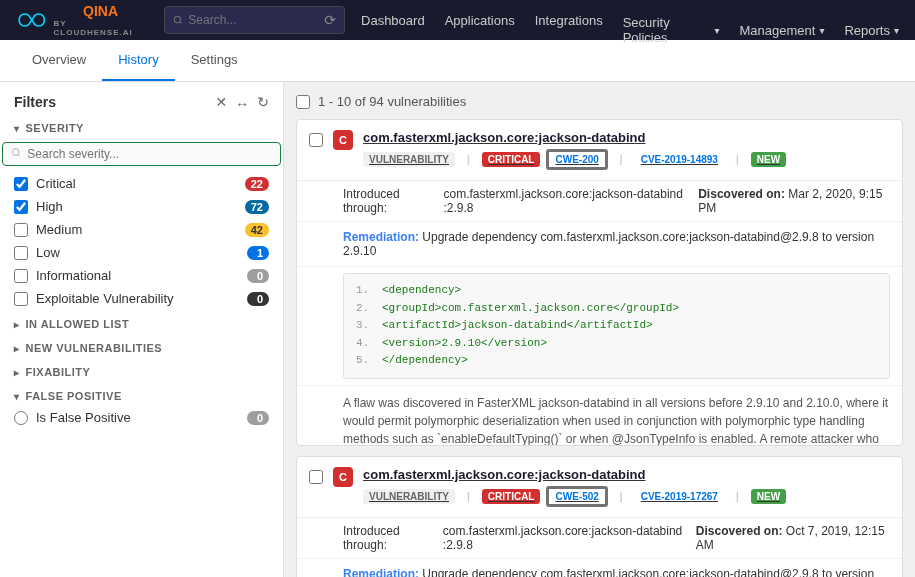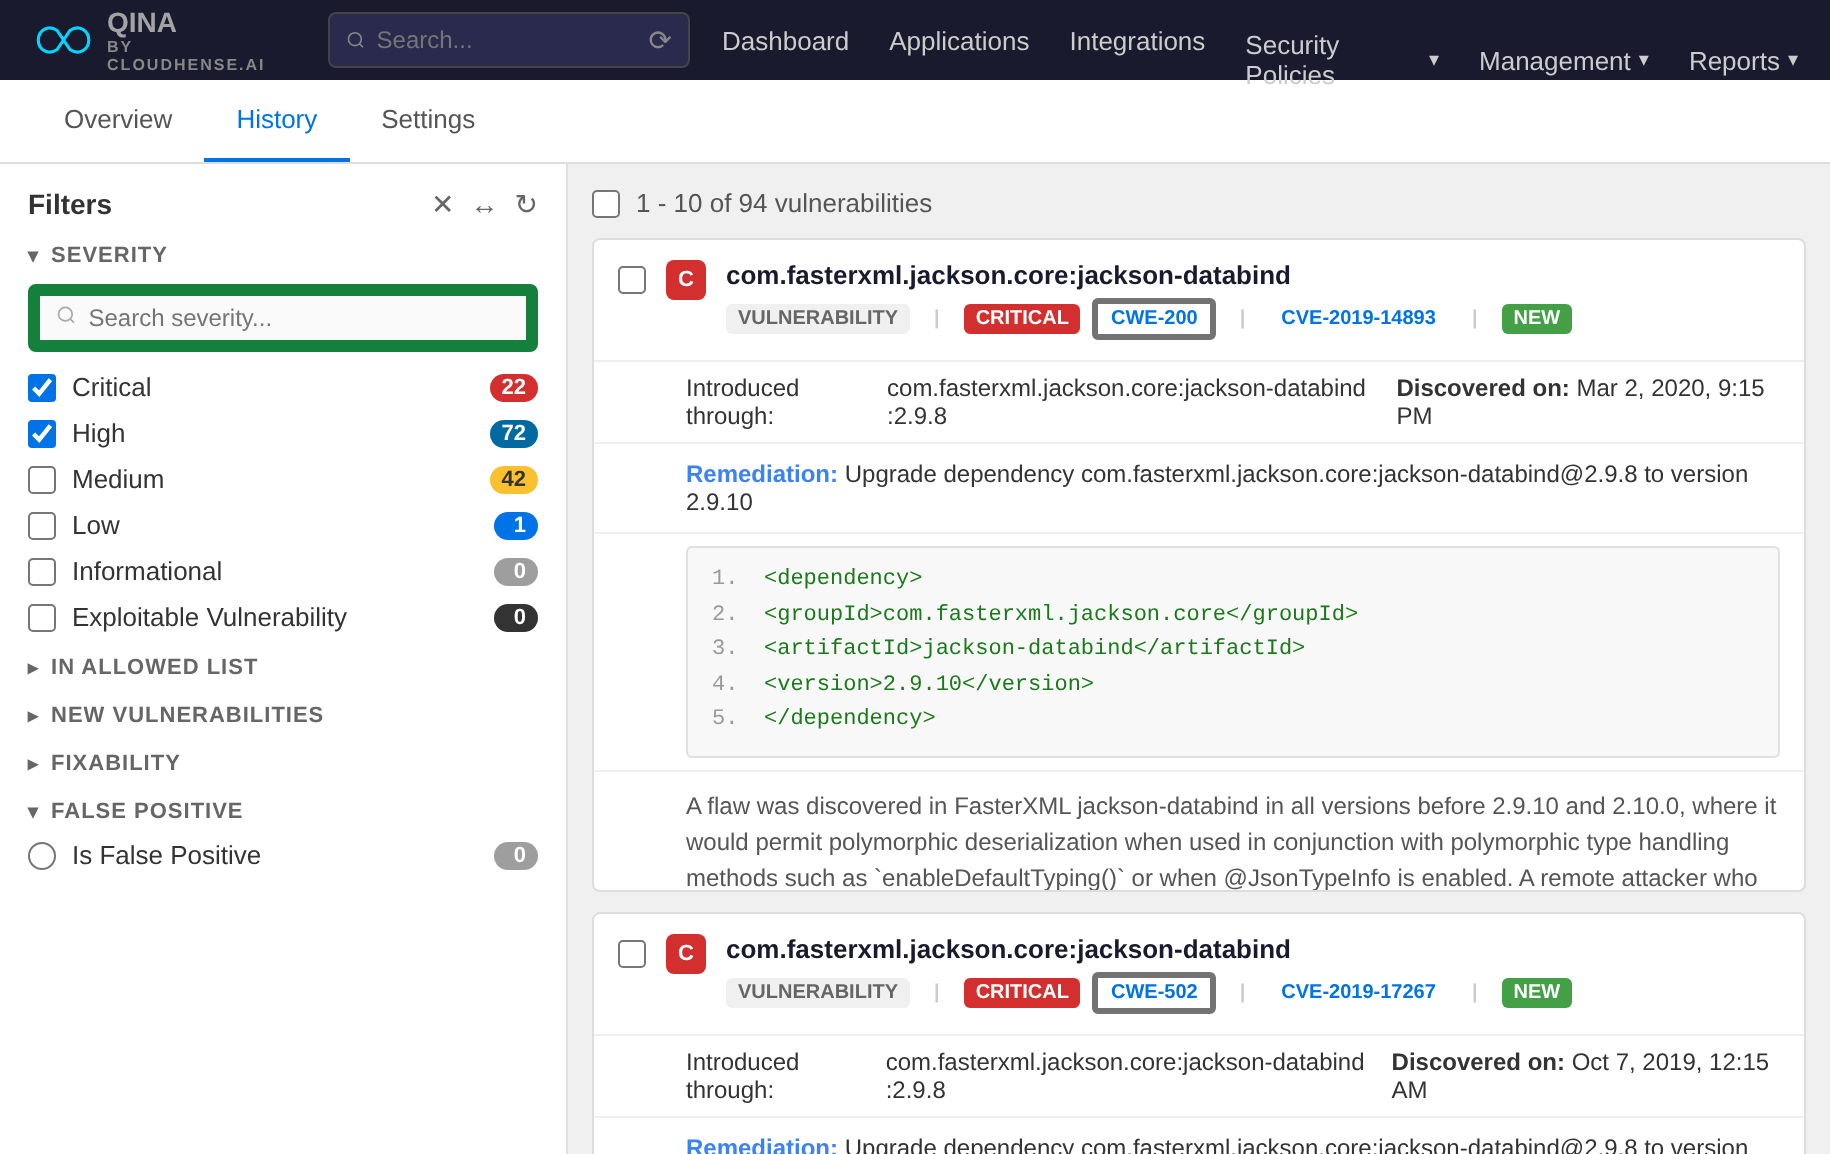--- a/index.html
+++ b/index.html
@@ -138,22 +138,22 @@
       font-size: 11px;
       font-weight: 700;
       color: #666;
       text-transform: uppercase;
       letter-spacing: 0.5px;
       cursor: pointer;
     }
     .filter-section-header .caret { font-size: 10px; }
 
     .search-severity {
-      margin: 4px 14px 6px;
-      border: 6px solid #15803d;
+      margin: 4px 2px 6px;
+      border: 1px solid #15803d;
       border-radius: 4px;
       padding: 4px 8px;
       display: flex;
       align-items: flex-start;
       gap: 6px;
       background: #fafafa;
     }
     .search-severity input {
       border: none;
       background: transparent;
@@ -250,20 +250,21 @@
       display: flex;
       align-items: center;
       justify-content: center;
       color: #fff;
       font-size: 11px;
       font-weight: 700;
       flex-shrink: 0;
     }
     .vuln-title-area {
       flex: 1;
+      text-decoration: underline;
     }
     .vuln-title {
       font-weight: 600;
       font-size: 13px;
       color: #1a1a2e;
       margin-bottom: 4px;
     }
     .vuln-badges {
       display: flex;
       gap: 6px;
@@ -332,21 +333,21 @@
   </style>
 </head>
 <body>
 
 <nav class="navbar">
   <div class="navbar-brand">
     <svg class="logo-icon" viewBox="0 0 40 24" fill="none">
       <path d="M4 12 C4 6, 10 2, 16 6 L20 12 L24 6 C30 2, 36 6, 36 12 C36 18, 30 22, 24 18 L20 12 L16 18 C10 22, 4 18, 4 12Z" stroke="#00d4ff" stroke-width="2" fill="none"></path>
     </svg>
     <div>
-      <div style="font-size:14px;font-weight:700;color:#a3a3a3;">QINA</div>
+      <div style="font-size:14px;font-weight:700;color:#f97316;text-align:center;">QINA</div>
       <div style="font-size:8px;color:#888;letter-spacing:1px;">BY CLOUDHENSE.AI</div>
     </div>
   </div>
 
   <div class="navbar-search">
     <svg width="12" height="12" viewBox="0 0 24 24" fill="none" stroke="#888" stroke-width="2">
       <circle cx="11" cy="11" r="8"></circle>
         <line x1="21" y1="21" x2="16.65" y2="16.65"></line>
     </svg>
     <input type="text" placeholder="Search..." style="">

